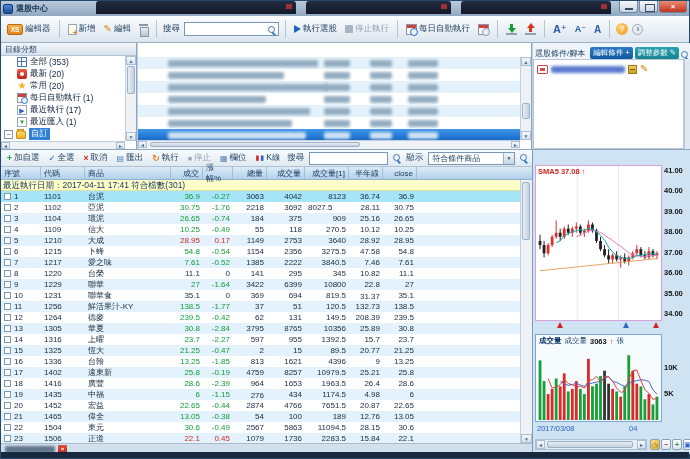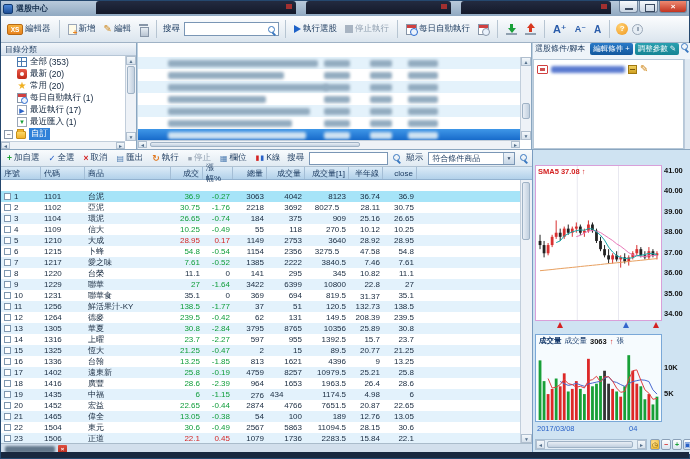--- a/index.html
+++ b/index.html
@@ -88,21 +88,21 @@
 .strat-header{height:14px;display:flex;background:linear-gradient(#ffffff,#dde8f2);border-bottom:1px solid #b6c6d6;font-size:8px;color:#1c3a5e;align-items:center;}
 .sh-cell{border-right:1px solid #c5d2de;height:100%;display:flex;align-items:center;padding:0 3px;}
 .strat-list{position:absolute;left:0;top:14px;right:11px;bottom:9px;overflow:hidden;}
 .srow{height:12px;display:flex;align-items:center;}
 .srow.alt{background:#e4f2fb;}
 .srow.sel{background:linear-gradient(#3f97e8,#1467c8);}
 .blob{height:7px;border-radius:2px;background:#93accann;background:#93acc0;filter:blur(1.5px);}
 .srow.sel .blob{background:#cfe2f2;}
 
 .script-panel{position:absolute;left:532px;top:0;width:158px;height:106px;background:#eef4f9;}
-.sp-header{height:16px;display:flex;align-items:flex-start;gap:2px;padding:0 2px;font-size:8px;color:#1c3a5e;}
+.sp-header{height:16px;display:flex;align-items:flex-end;gap:2px;padding:0 2px;font-size:8px;color:#1c3a5e;}
 .spbtn{color:#fff;font-size:7.5px;padding:1px 3px;border-radius:2px;white-space:nowrap;}
 .spbtn.b1{background:linear-gradient(#2a7ac8,#12589e);}
 .spbtn.b2{background:linear-gradient(#2aa0b0,#148494);}
 .sp-body{position:absolute;left:0;top:16px;right:7px;bottom:0;background:#fff;border:1px solid #b6c8d8;padding:4px 3px;}
 .cond-row{display:flex;align-items:center;gap:3px;}
 .redbox{width:11px;height:9px;border:1px solid #d04040;border-radius:1px;position:relative;}
 .redbox::after{content:"";position:absolute;left:2px;top:2px;width:5px;height:3px;background:#d05050;}
 .blob-blue{width:74px;height:7px;background:#5a7ad0;filter:blur(1.5px);border-radius:2px;}
 .goldbox{width:9px;height:9px;background:linear-gradient(#f0d060,#d0a020);border:1px solid #a07810;position:relative;}
 .goldbox::after{content:"";position:absolute;left:1px;top:3px;width:5px;height:1px;background:#7a5a0c;}
@@ -436,20 +436,21 @@
       <div class="th c2">商品</div>
       <div class="th c3 num">成交</div>
       <div class="th c4 num">漲幅%</div>
       <div class="th c5 num">總量</div>
       <div class="th c6 num">成交量</div>
       <div class="th c7 num">成交量[1]</div>
       <div class="th c8 num">半年線</div>
       <div class="th c9 num">close</div>
       <div class="th cf" style="border-right:none;"></div>
     </div>
+    <div class="inforow">最近執行日期：2017-04-11 17:41  符合檔數(301)</div>
     <div class="tbody" id="tbody">
         <div class="trow sel">
           <div class="td c0">
             <span class="chk"></span>
             <span>1</span>
           </div>
           <div class="td c1">
             <span>1101</span>
           </div>
           <div class="td c2">
@@ -494,21 +495,21 @@
           </div>
           <div class="td c4 num" style="justify-content: flex-end;">
             <span class="dn">-1.76</span>
           </div>
           <div class="td c5 num" style="justify-content: flex-end;">
             <span>2218</span>
           </div>
           <div class="td c6 num" style="justify-content: flex-end;">
             <span>3692</span>
           </div>
-          <div class="td c7 num" style="justify-content: center;">
+          <div class="td c7 num" style="justify-content: flex-start;">
             <span>8027.5</span>
           </div>
           <div class="td c8 num" style="justify-content: flex-end;">
             <span>28.11</span>
           </div>
           <div class="td c9 num" style="justify-content: flex-end;">
             <span>30.75</span>
           </div>
           <div class="td cf"></div>
         </div>
@@ -630,21 +631,21 @@
           </div>
           <div class="td c4 num" style="justify-content: flex-end;">
             <span class="dn">-0.54</span>
           </div>
           <div class="td c5 num" style="justify-content: flex-end;">
             <span>1154</span>
           </div>
           <div class="td c6 num" style="justify-content: flex-end;">
             <span>2356</span>
           </div>
-          <div class="td c7 num" style="justify-content: center;">
+          <div class="td c7 num" style="justify-content: flex-end;">
             <span>3275.5</span>
           </div>
           <div class="td c8 num" style="justify-content: flex-end;">
             <span>47.58</span>
           </div>
           <div class="td c9 num" style="justify-content: flex-end;">
             <span>54.8</span>
           </div>
           <div class="td cf"></div>
         </div>
@@ -1069,21 +1070,21 @@
           </div>
           <div class="td c3 num" style="justify-content: flex-end;">
             <span class="dn">6</span>
           </div>
           <div class="td c4 num" style="justify-content: flex-end;">
             <span class="dn">-1.15</span>
           </div>
           <div class="td c5 num" style="justify-content: flex-end; align-items: flex-end;">
             <span>276</span>
           </div>
-          <div class="td c6 num" style="justify-content: flex-start;">
+          <div class="td c6 num" style="justify-content: flex-end;">
             <span>434</span>
           </div>
           <div class="td c7 num" style="justify-content: flex-end;">
             <span>1174.5</span>
           </div>
           <div class="td c8 num" style="justify-content: flex-end;">
             <span>4.98</span>
           </div>
           <div class="td c9 num" style="justify-content: flex-end;">
             <span>6</span>

